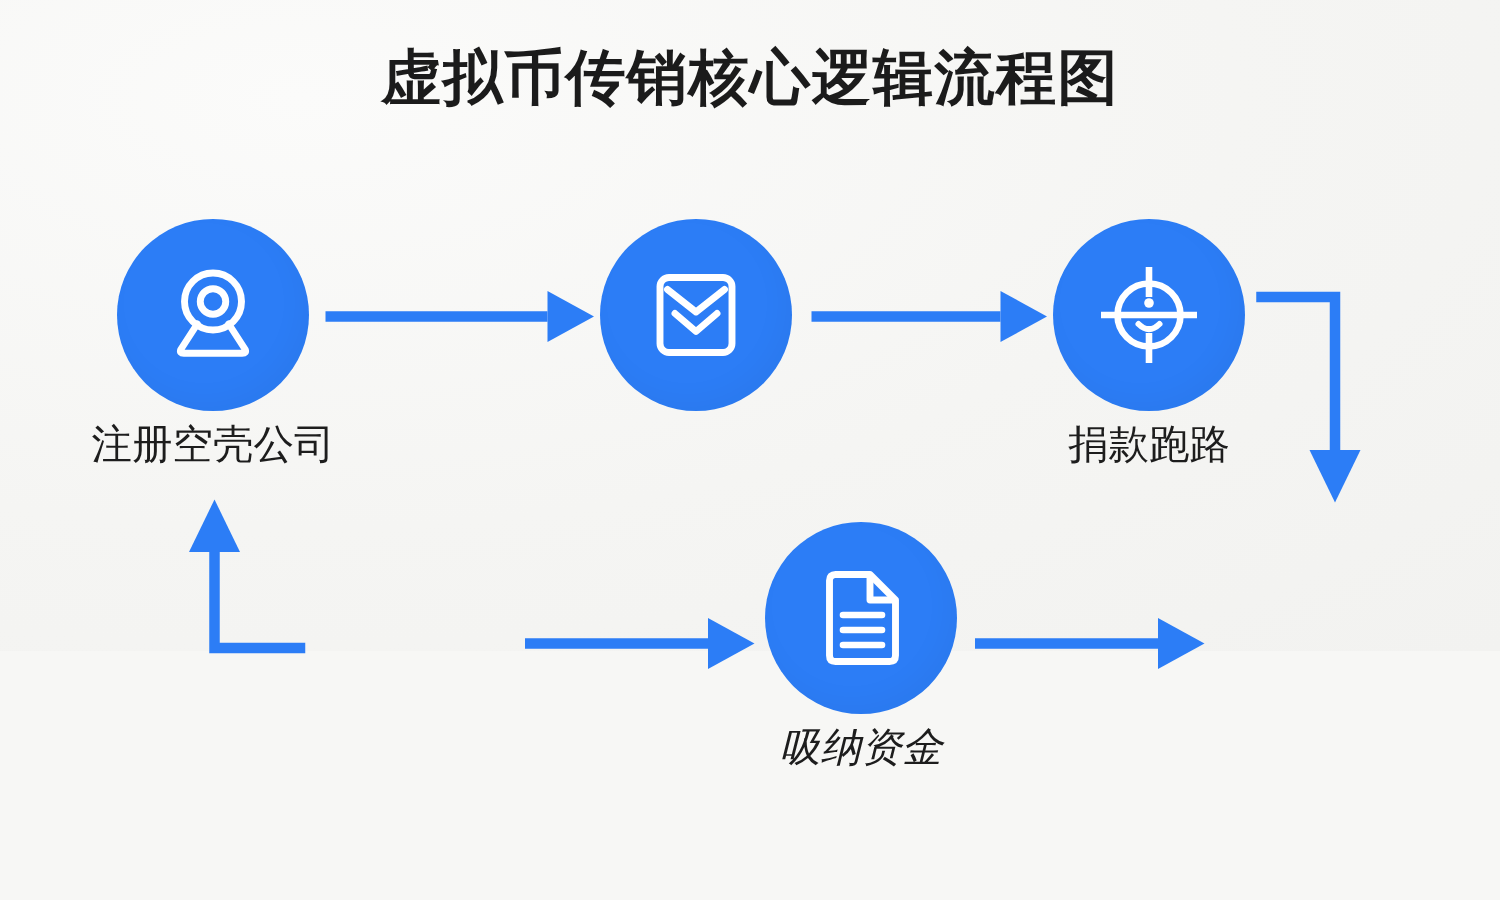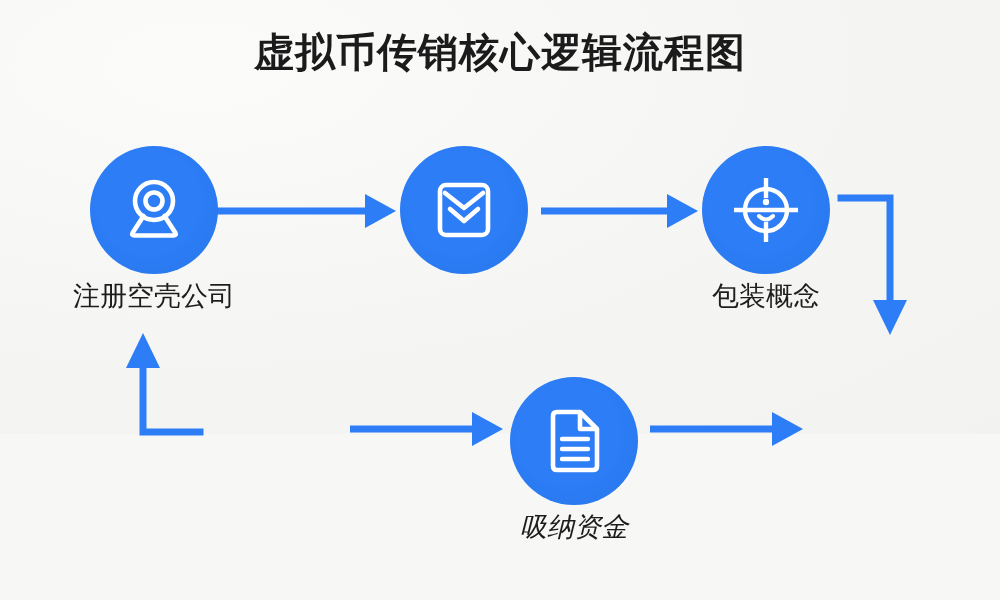--- a/index.html
+++ b/index.html
@@ -61,25 +61,25 @@
     left: -86px;
     width: 300px;
     text-align: center;
     font-size: 27px;
     font-weight: 500;
     color: #1d1d1d;
     white-space: nowrap;
     line-height: 1.25;
   }
   
-  #node-1 { left: 90px;  top: 146px; }
+  #node-1 { left: 78px;  top: 146px; }
   #node-2 { left: 400px; top: 146px; }
   #node-3 { left: 702px; top: 146px; }
   #node-4 { left: 210px; top: 364px; }
-  #node-5 { left: 510px; top: 377px; font-style: italic; }
+  #node-5 { left: 510px; top: 348px; font-style: italic; }
   #node-6 { left: 806px; top: 364px; }
 
   
   #edges {
     position: absolute;
     left: 0;
     top: 0;
     width: 1000px;
     height: 600px;
     pointer-events: none;
@@ -155,21 +155,21 @@
     <div class="circle">
       <svg width="70" height="70" viewBox="0 0 70 70">
         <circle cx="35" cy="35" r="21" fill="none" stroke="#ffffff" stroke-width="4.4"></circle>
         <line x1="35" y1="3" x2="35" y2="23" stroke="#ffffff" stroke-width="4.4" stroke-linecap="butt"></line>
         <line x1="35" y1="47" x2="35" y2="67" stroke="#ffffff" stroke-width="4.4" stroke-linecap="butt"></line>
         <line x1="3" y1="35" x2="67" y2="35" stroke="#ffffff" stroke-width="4.4" stroke-linecap="butt"></line>
         <circle cx="35" cy="27" r="3.2" fill="#ffffff"></circle>
         <path d="M28 41 Q35 48 42 41" fill="none" stroke="#ffffff" stroke-width="4.0" stroke-linecap="round"></path>
       </svg>
     </div>
-    <div class="node-label">包装概念</div>
+    <div class="node-label">捐款跑路</div>
   </div>
 
 
   <div class="node" id="node-5">
     <div class="circle">
       <svg width="64" height="68" viewBox="0 0 64 68">
         <path d="M11 9 Q11 5 15 5 L38 5 L55 22 L55 59 Q55 63 51 63 L15 63 Q11 63 11 59 Z" fill="none" stroke="#ffffff" stroke-width="4.6" stroke-linejoin="round"></path>
         <path d="M38 5 L38 22 L55 22" fill="none" stroke="#ffffff" stroke-width="4.6" stroke-linejoin="round"></path>
         <line x1="20" y1="32" x2="46" y2="32" stroke="#ffffff" stroke-width="4.4" stroke-linecap="round"></line>
         <line x1="20" y1="42" x2="46" y2="42" stroke="#ffffff" stroke-width="4.4" stroke-linecap="round"></line>

